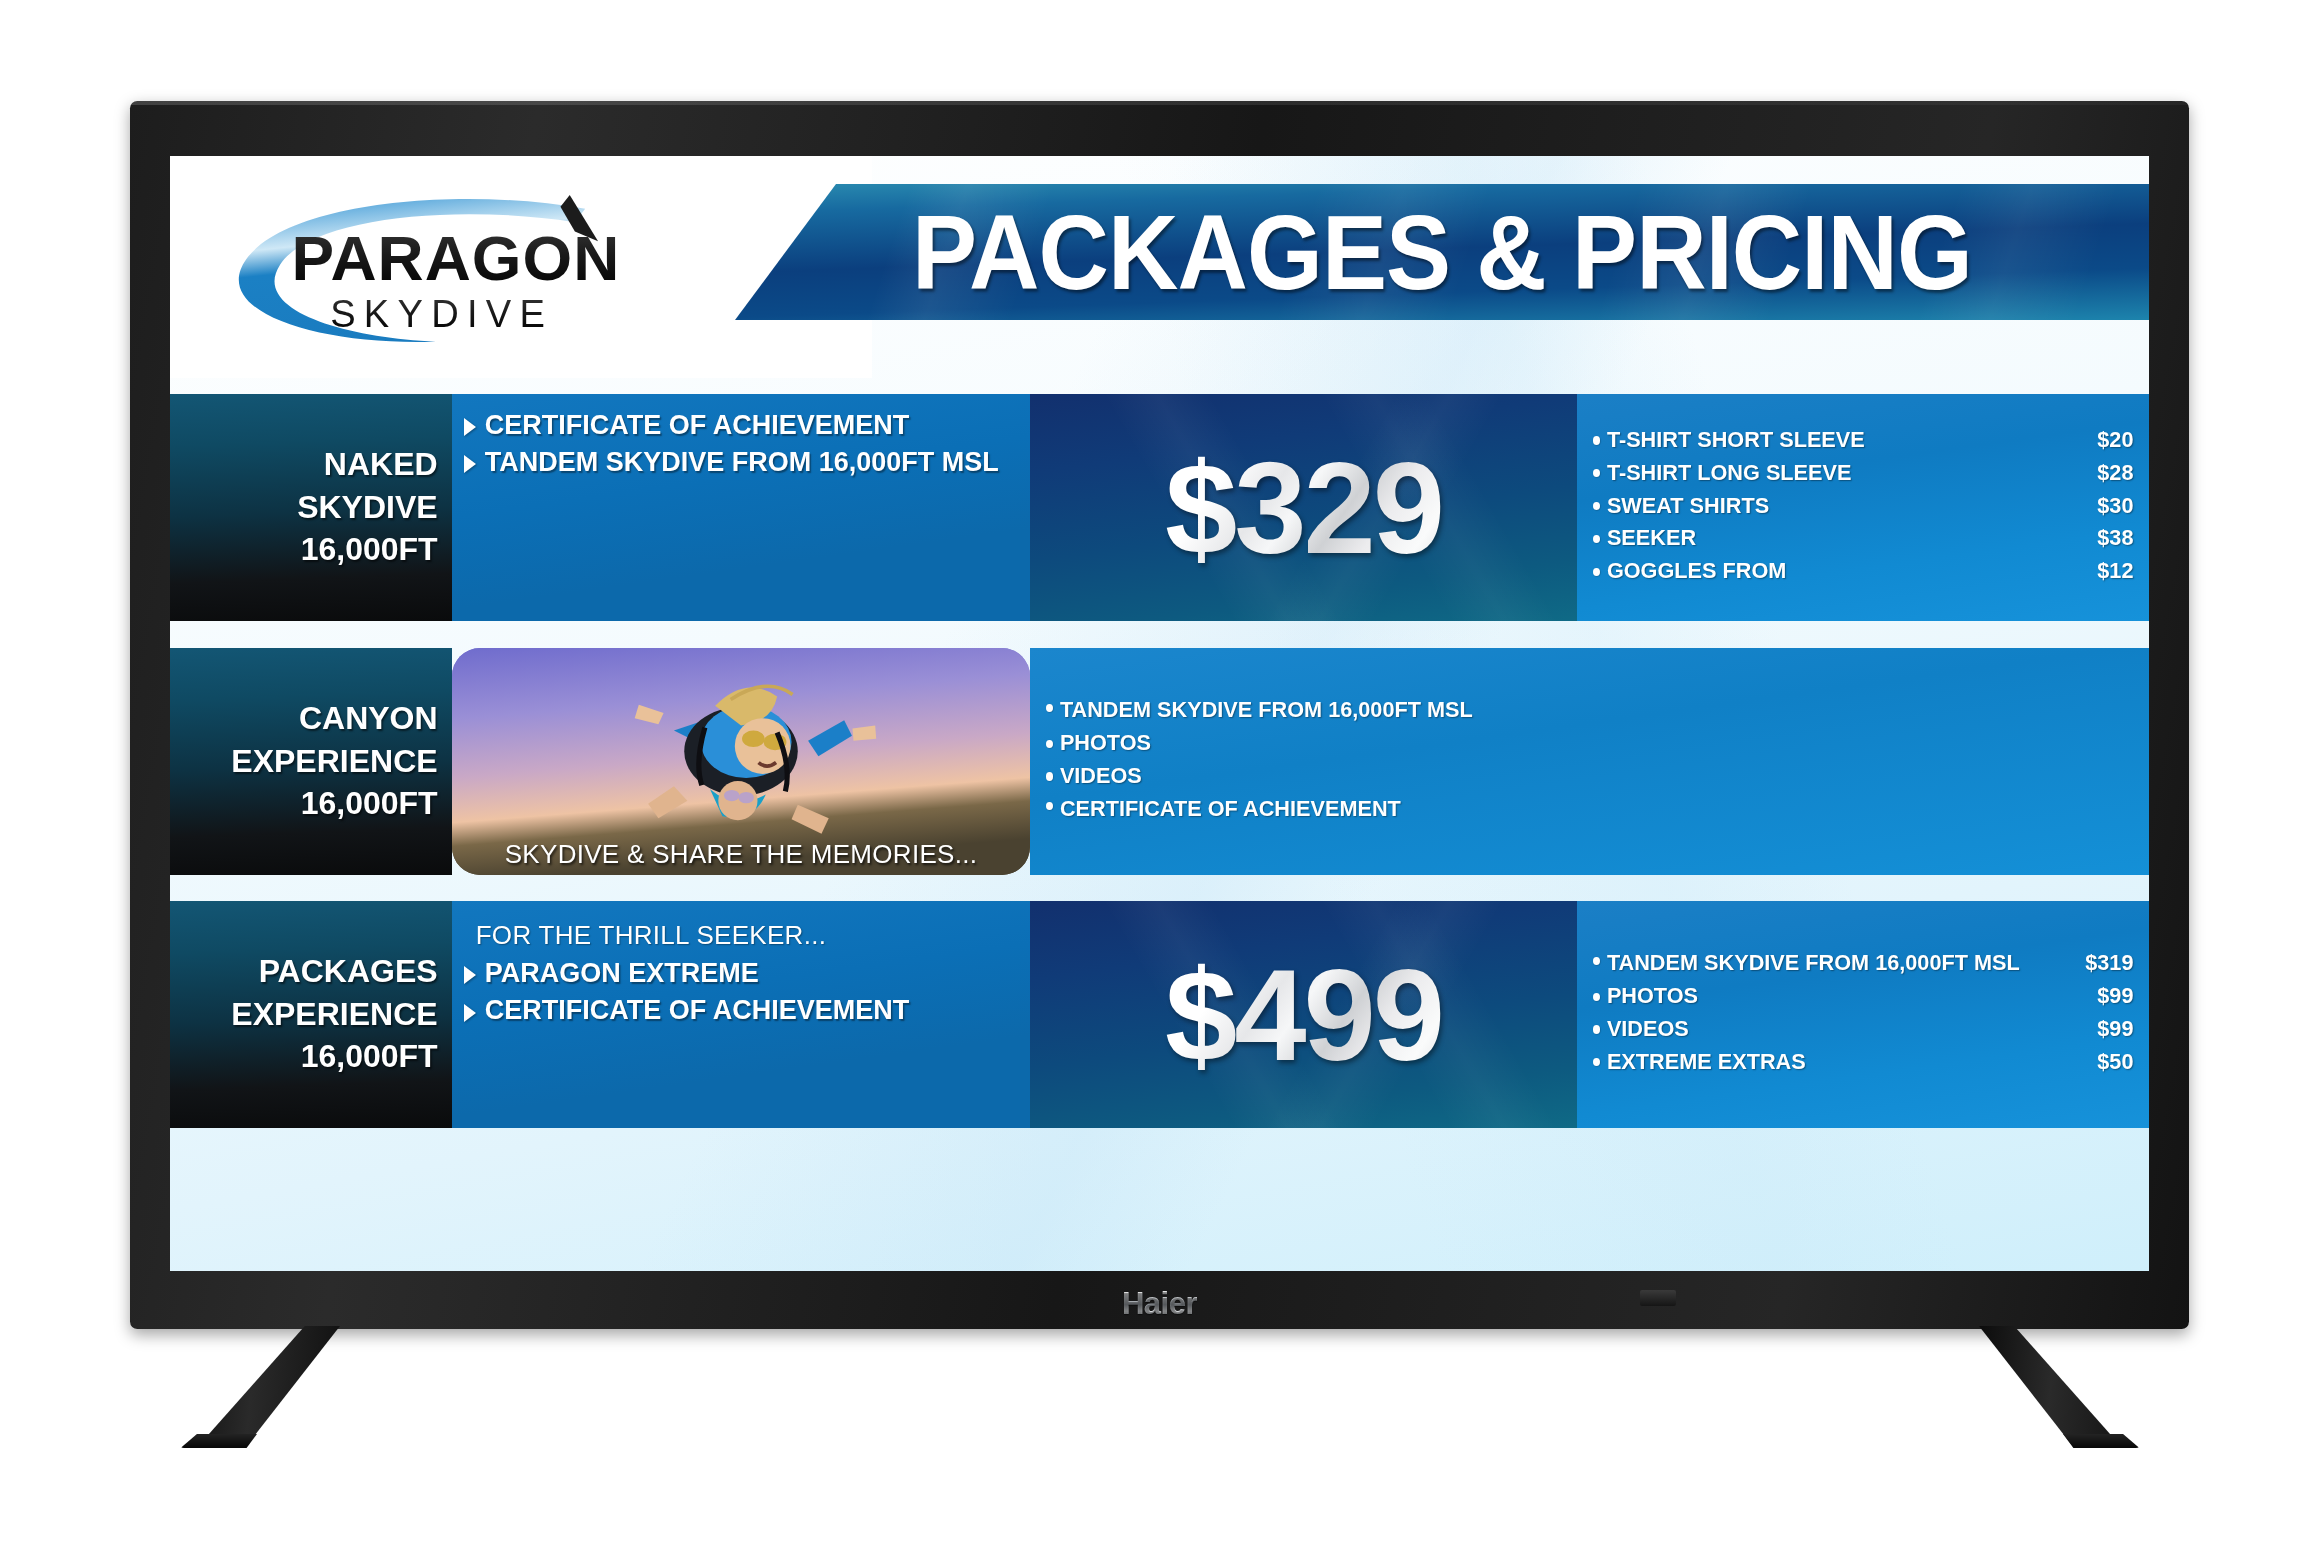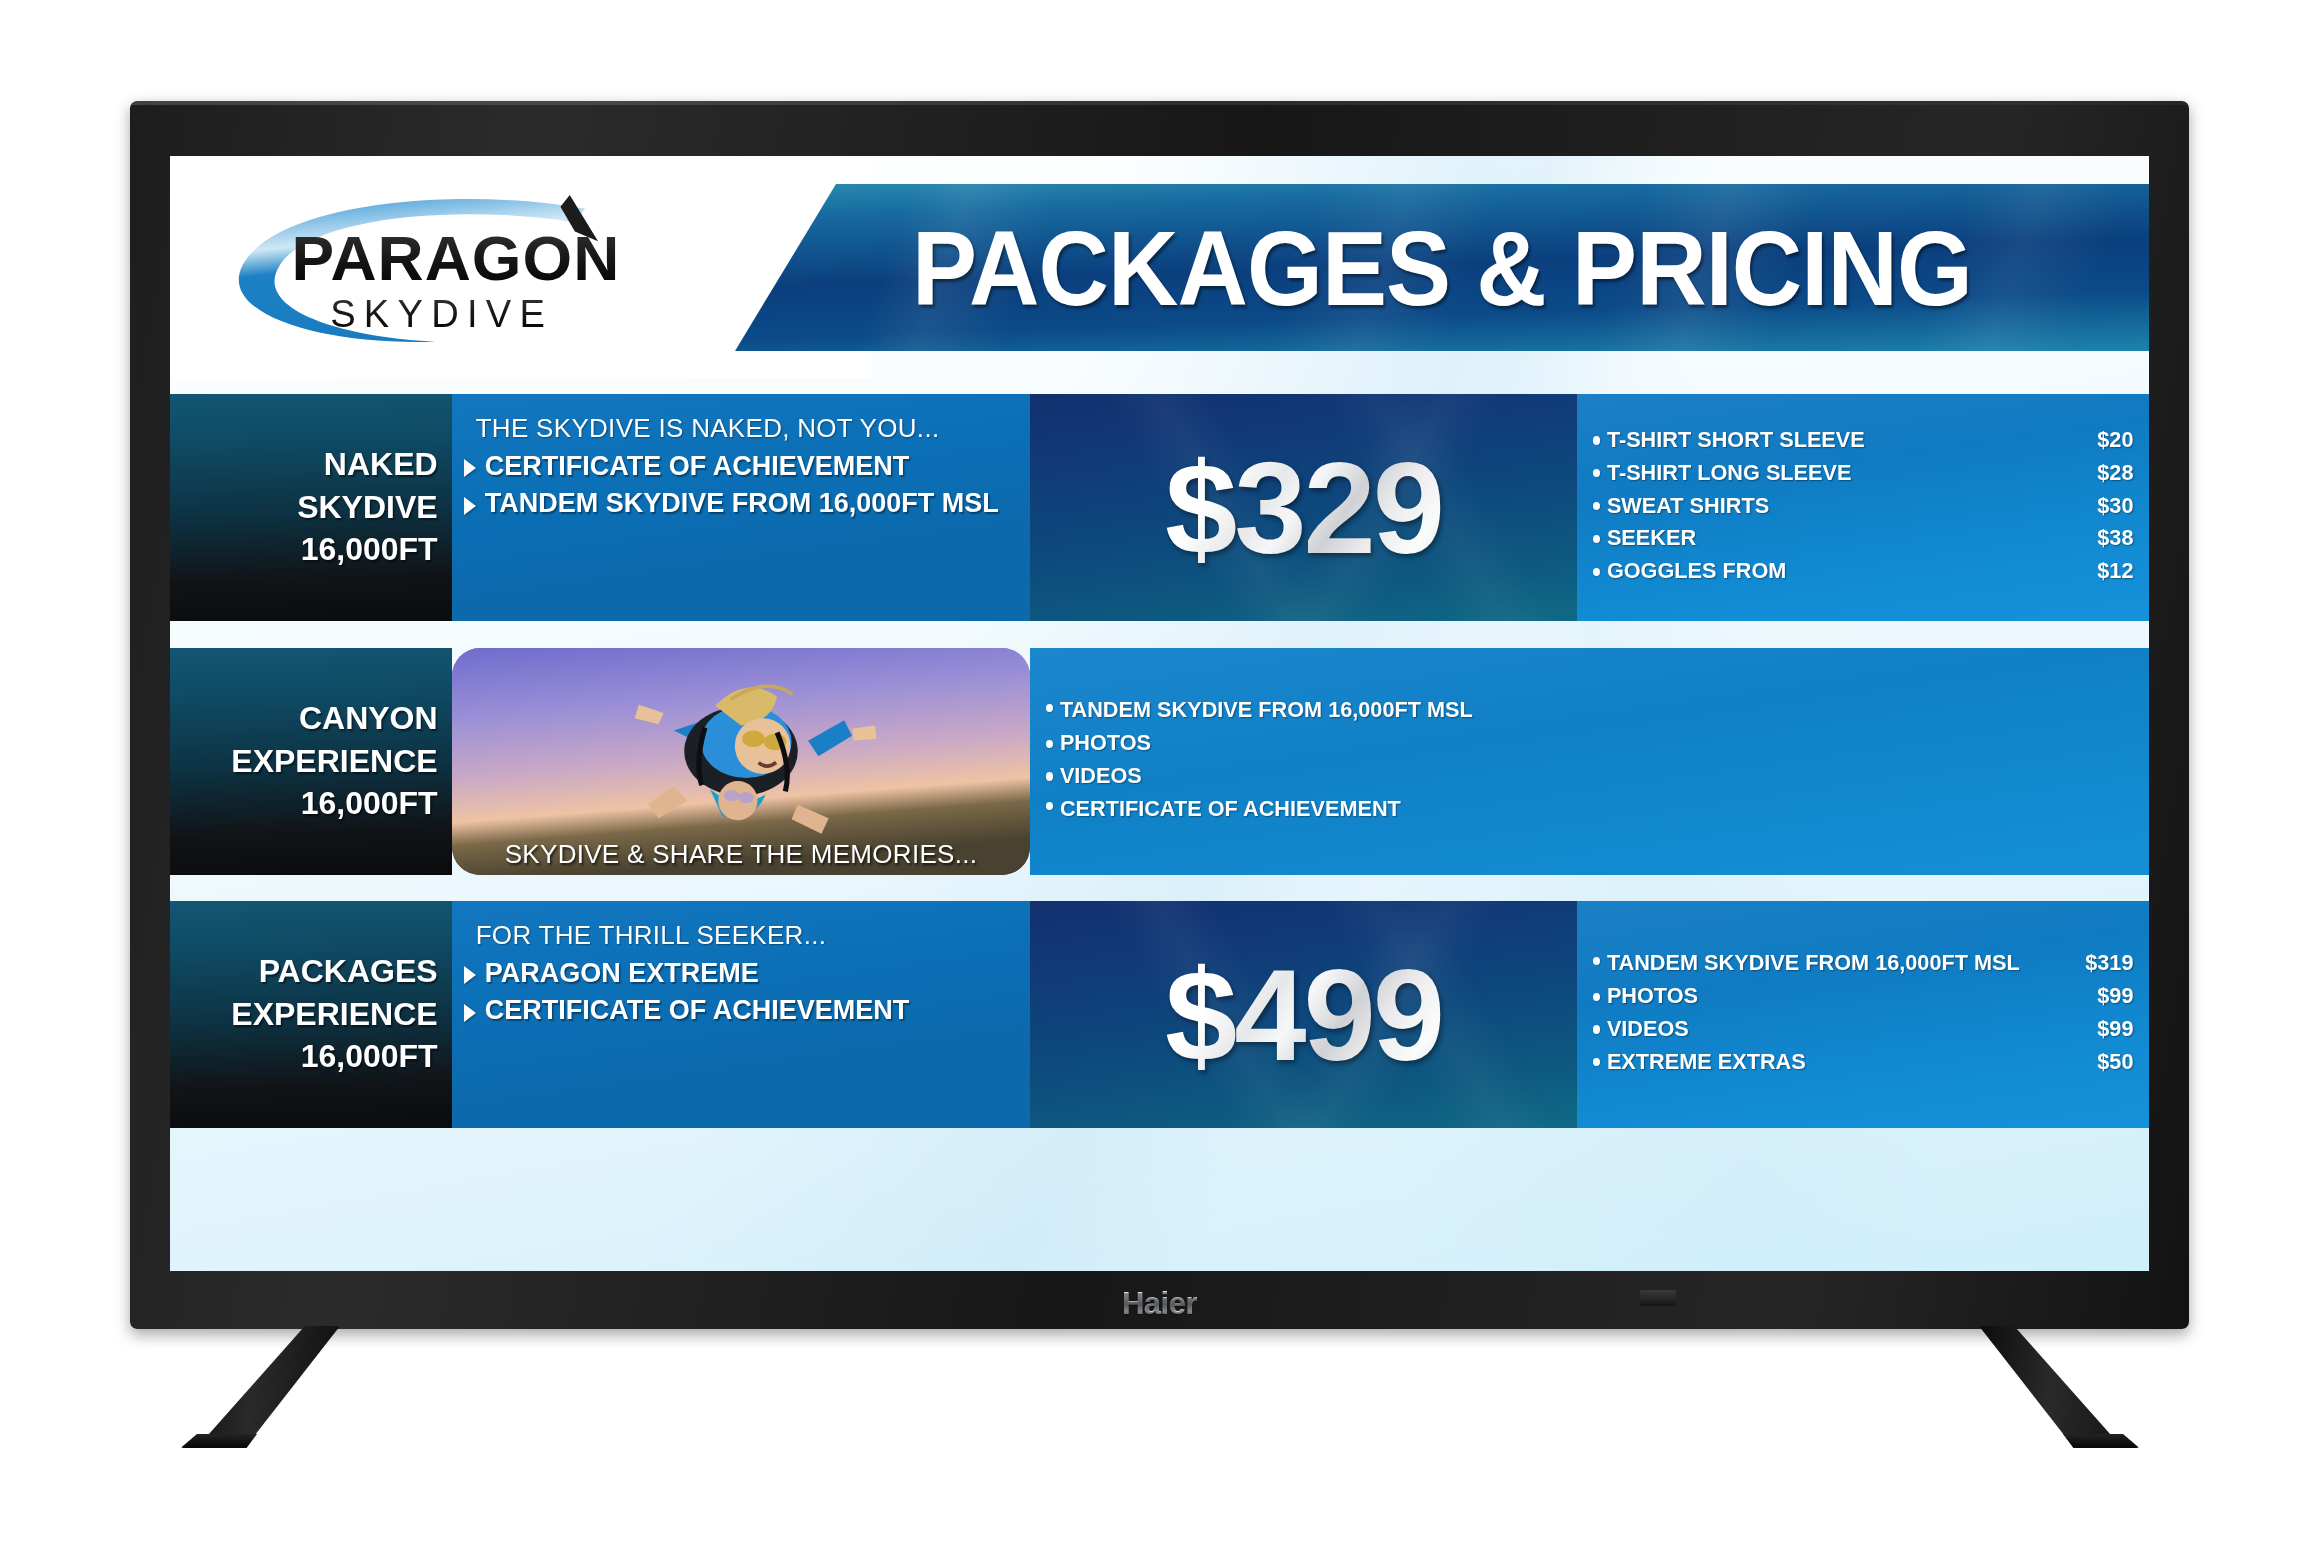--- a/index.html
+++ b/index.html
@@ -82,21 +82,21 @@
     position:absolute; left:0; top:0; width:702px; height:222px;
     background:#ffffff;
   }
   #logo-box{
     position:absolute; left:23px; top:20.6px; width:567px; height:181px;
     display:flex; align-items:center; justify-content:center;
   }
   #logo-svg{ width:526px; height:170px; }
 
   #header-banner{
-    position:absolute; left:565px; top:28px; width:1414px; height:167px;
+    position:absolute; left:565px; top:28px; width:1414px; height:136px;
     background:linear-gradient(178deg,#2a8bb0 0%,#176aa0 16%,#0b3f7e 48%,#0b4a88 72%,#1d84ad 100%);
     clip-path:polygon(101px 0, 100% 0, 100% 100%, 0 100%);
     text-align:right;
   }
   #header-banner::after{
     content:""; position:absolute; inset:0;
     background:
       linear-gradient(108deg, rgba(255,255,255,0) 12%, rgba(255,255,255,.07) 16%, rgba(255,255,255,0) 22%),
       linear-gradient(108deg, rgba(255,255,255,0) 40%, rgba(255,255,255,.06) 46%, rgba(255,255,255,0) 52%),
       linear-gradient(108deg, rgba(255,255,255,0) 62%, rgba(255,255,255,.07) 68%, rgba(255,255,255,0) 74%),
@@ -265,21 +265,20 @@
     </div>
 
     <div id="rows-host">
         <div class="pkg-row" id="row-0">
           <div class="name-cell">
             <div class="name-line">NAKED</div>
             <div class="name-line">SKYDIVE</div>
             <div class="name-line">16,000FT</div>
           </div>
           <div class="feature-cell">
-            <div class="tagline">THE SKYDIVE IS NAKED, NOT YOU...</div>
             <ul class="feat-list">
               <li class="feat-item">
                 <span class="arrow-bullet"></span>
                 <span class="feat-text">CERTIFICATE OF ACHIEVEMENT</span>
               </li>
               <li class="feat-item">
                 <span class="arrow-bullet"></span>
                 <span class="feat-text">TANDEM SKYDIVE FROM 16,000FT MSL</span>
               </li>
             </ul>

